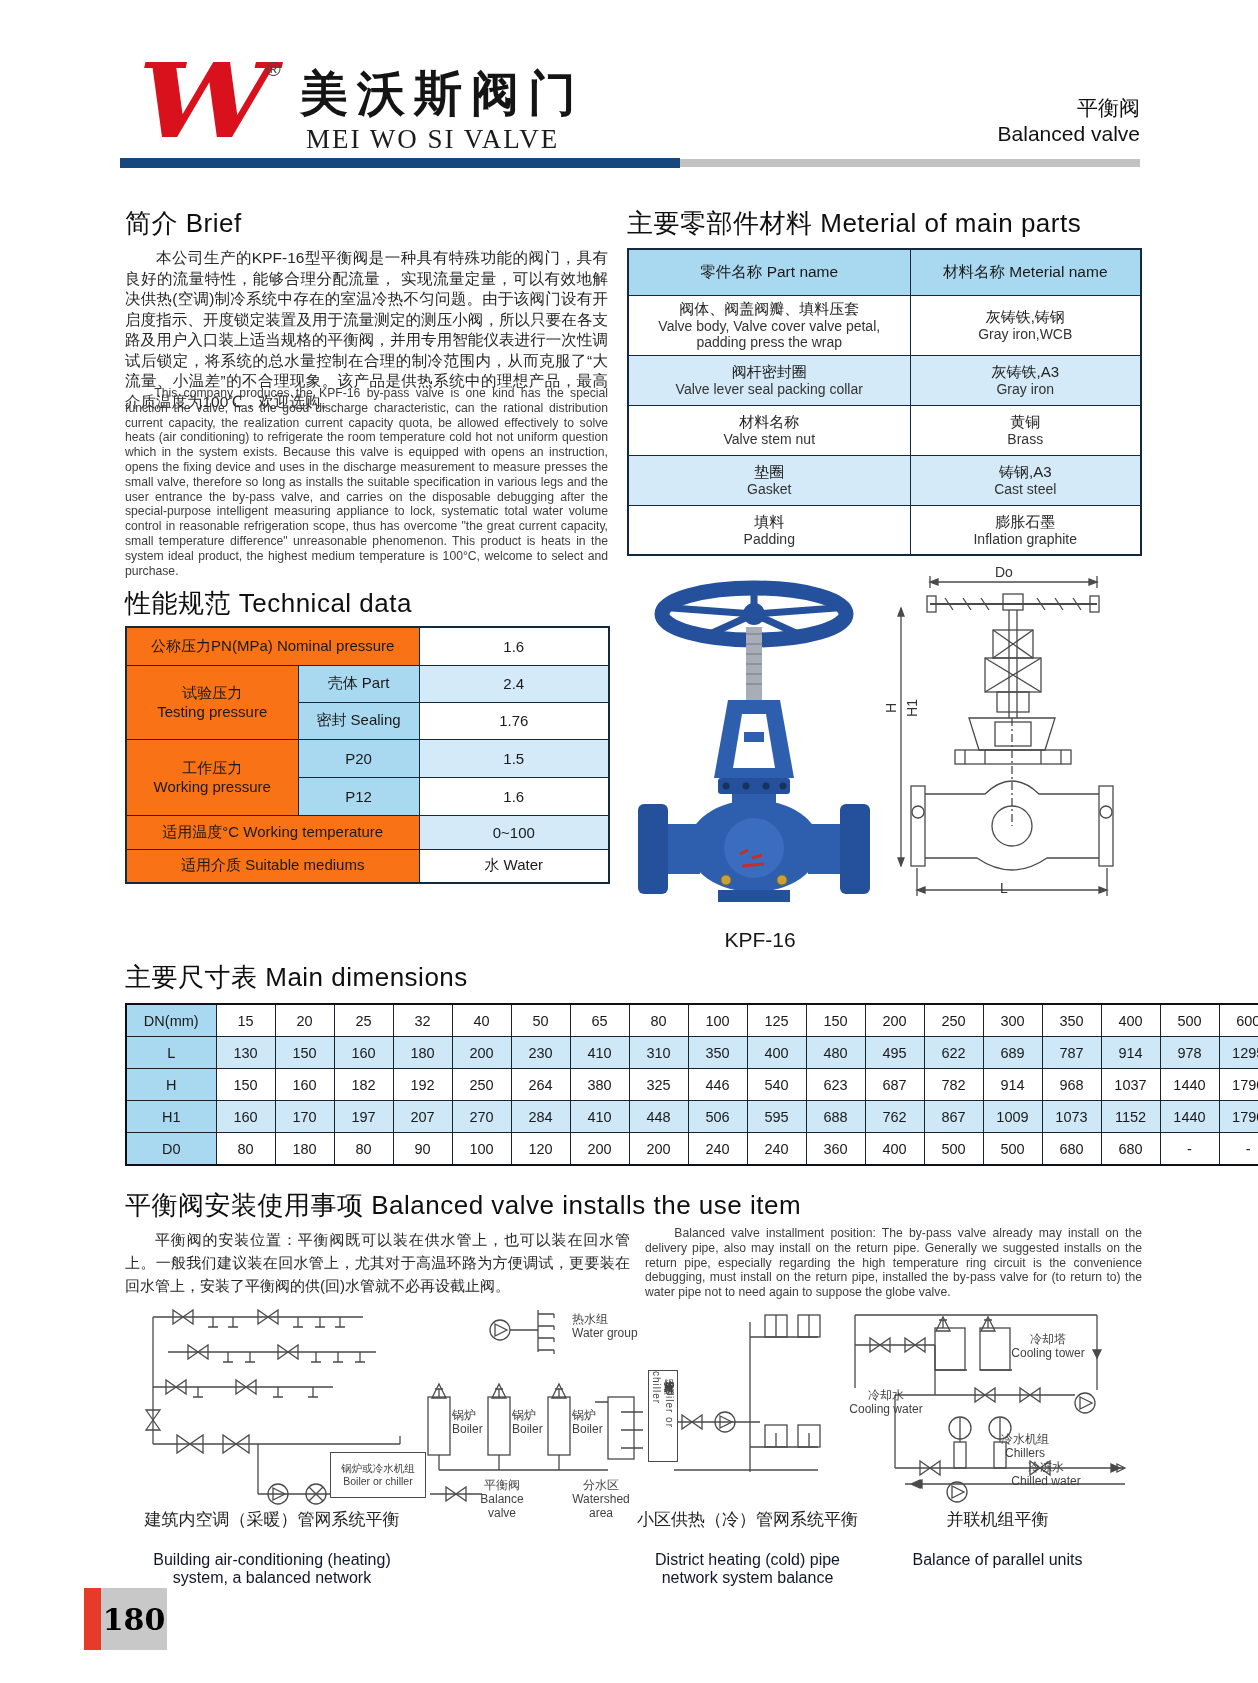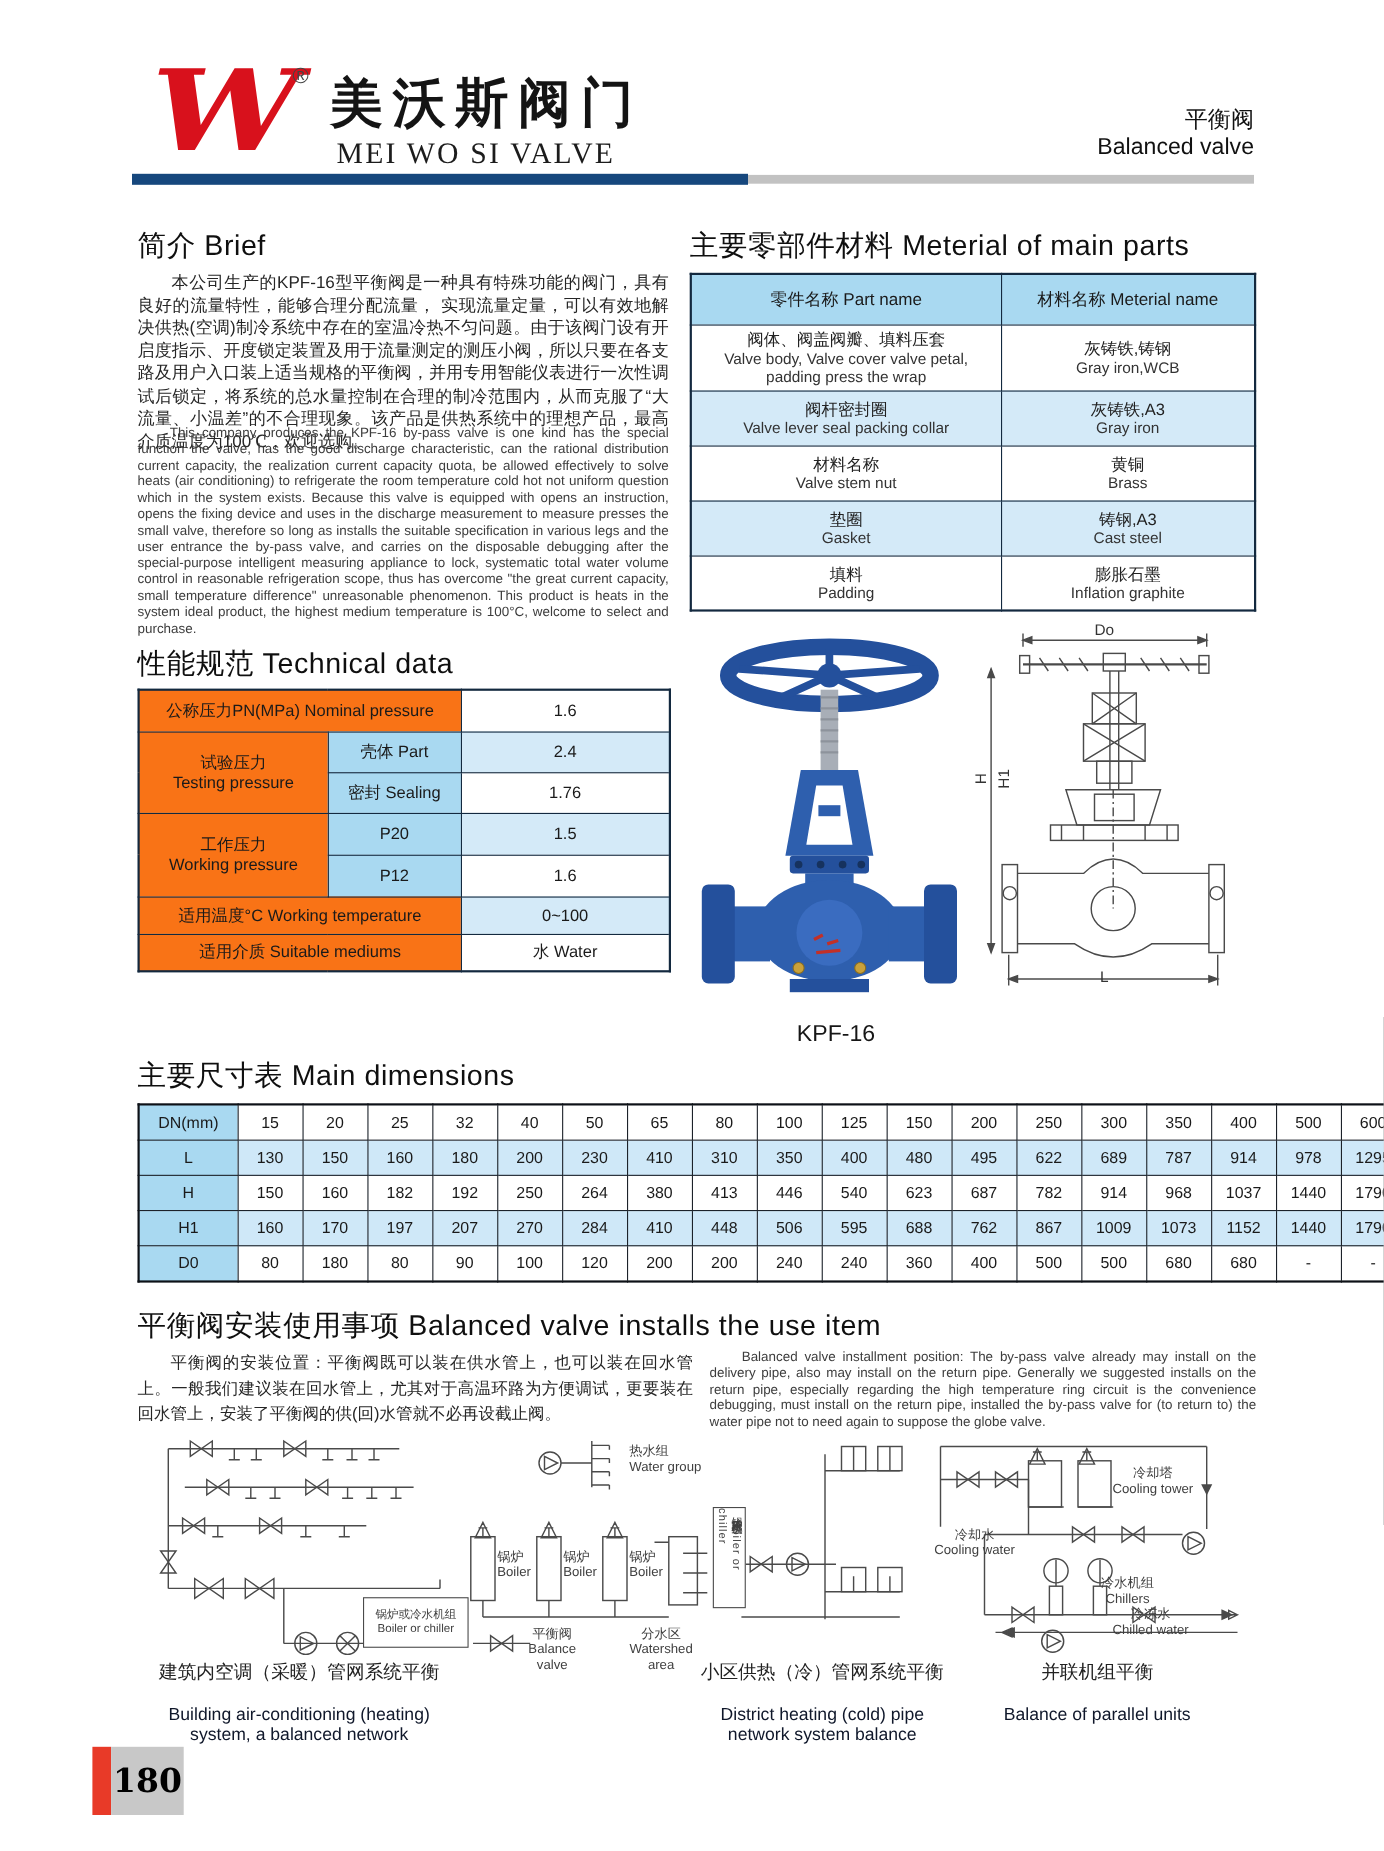--- a/index.html
+++ b/index.html
@@ -327,21 +327,21 @@
         </tr>
         <tr>
           <td class="dim-label">H</td>
           <td>150</td>
           <td>160</td>
           <td>182</td>
           <td>192</td>
           <td>250</td>
           <td>264</td>
           <td>380</td>
-          <td>413</td>
+          <td>325</td>
           <td>446</td>
           <td>540</td>
           <td>623</td>
           <td>687</td>
           <td>782</td>
           <td>914</td>
           <td>968</td>
           <td>1037</td>
           <td>1440</td>
           <td>1790</td>

